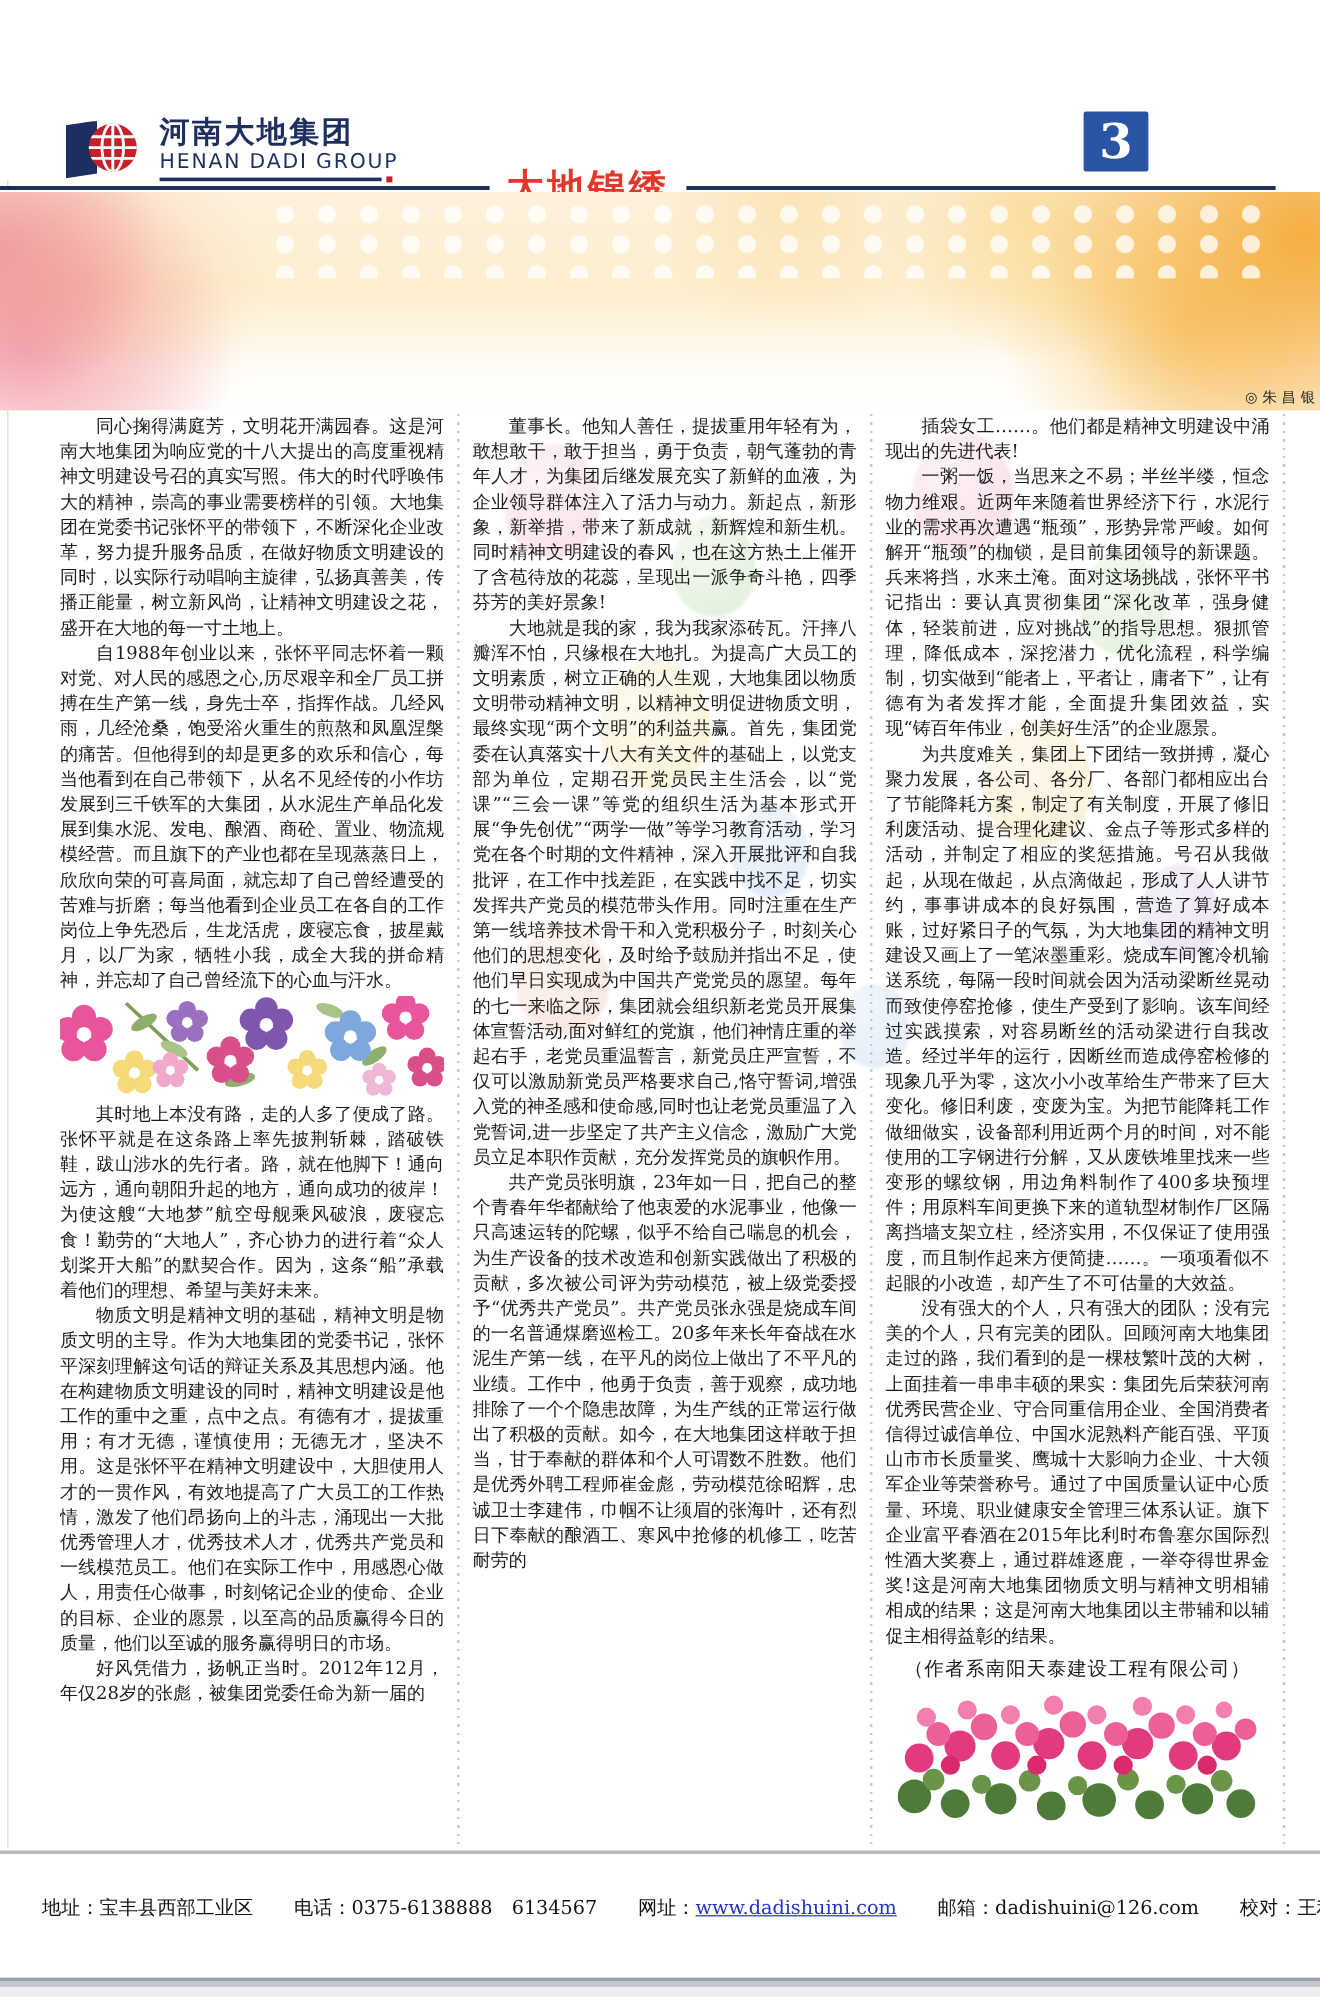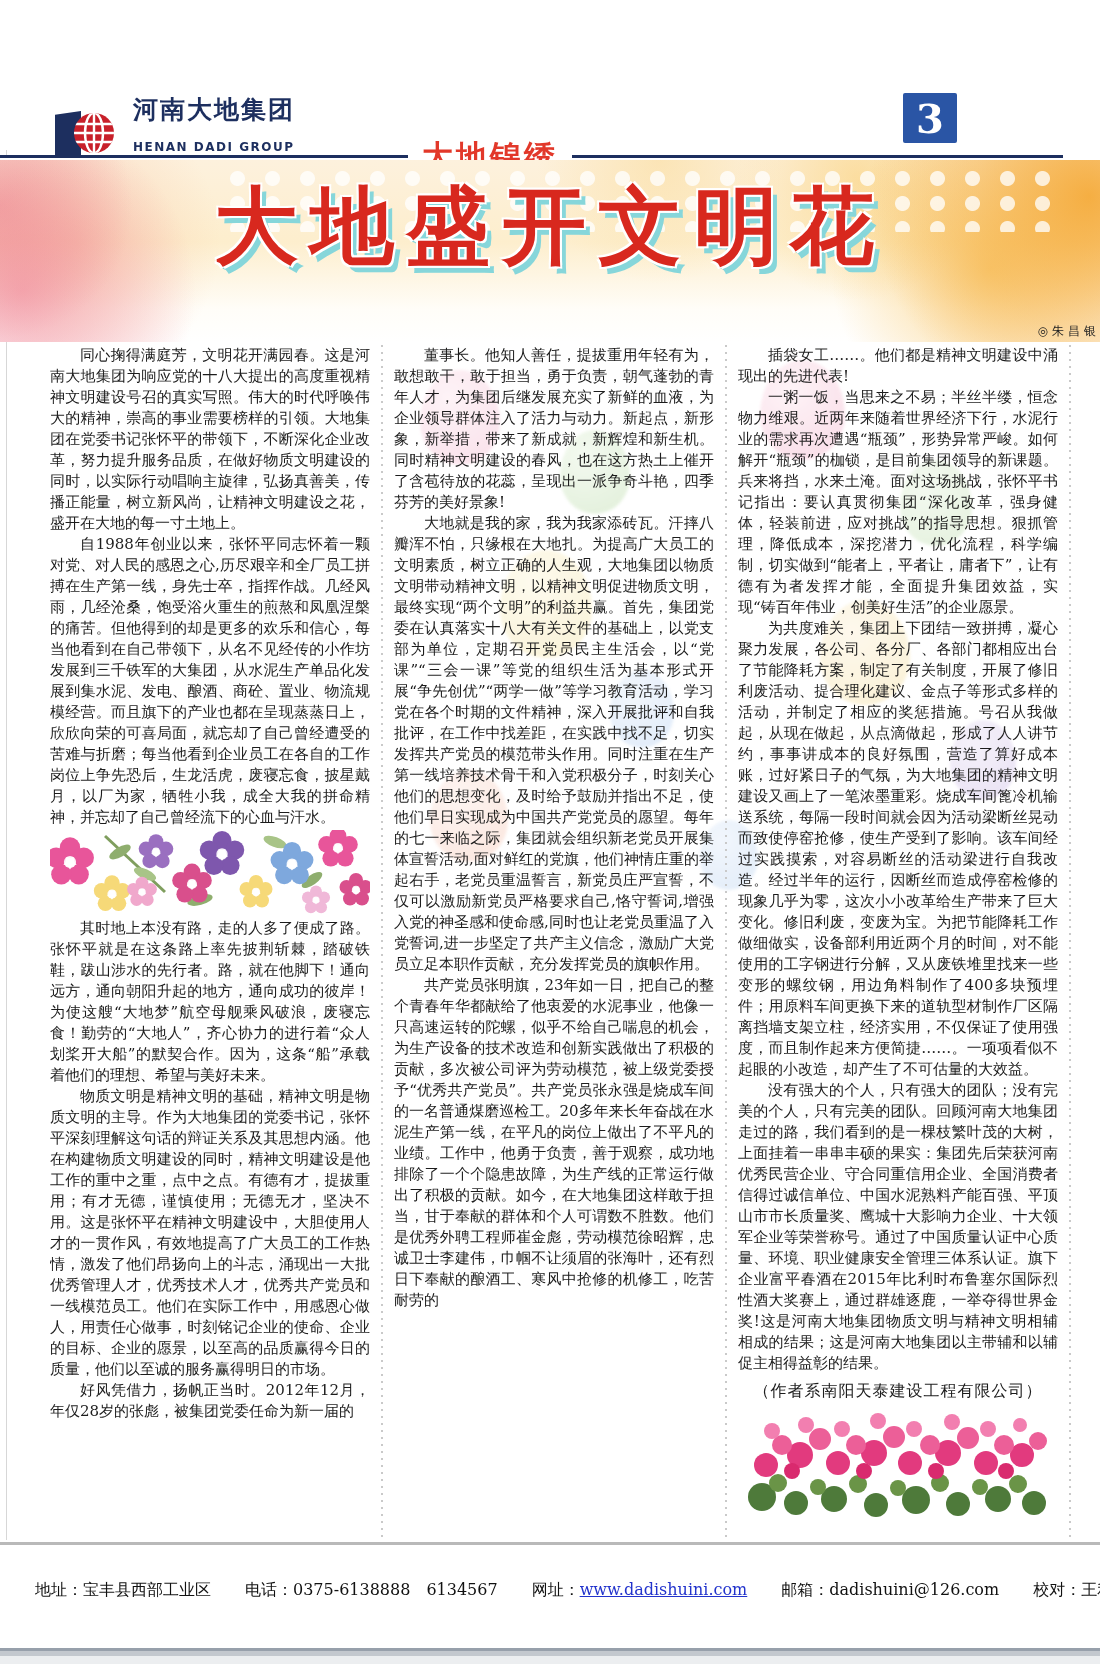--- a/index.html
+++ b/index.html
@@ -5,30 +5,30 @@
   html,body{margin:0;padding:0;}
   body{
     width:1100px;height:1673px;position:relative;background:#ffffff;
     font-family:"DejaVu Serif","Liberation Serif",serif;
     color:var(--text,#1c1c1c);overflow:hidden;
   }
   
   .edge-line-left{position:absolute;left:6px;top:150px;height:1390px;width:0;
     border-left:1px solid #d7d7d7;}
   
-  .masthead{position:absolute;top:96px;left:55px;display:flex;align-items:flex-end;}
+  .masthead{position:absolute;top:96px;left:55px;display:flex;align-items:center;}
   .logo-mark{width:72px;height:52px;position:relative;flex:0 0 auto;}
   .logo-flag{position:absolute;left:0;top:3px;width:26px;height:48px;background:var(--navy,#1d2f5f);
     clip-path:polygon(0 8%,100% 0,100% 92%,0 100%);}
   .logo-globe{position:absolute;left:16px;top:2px;}
   .logo-text{margin-left:6px;}
   .logo-cn{font-family:"DejaVu Sans","Liberation Sans",sans-serif;font-weight:bold;
     font-size:25px;line-height:27px;color:var(--navy,#1d2f5f);letter-spacing:2px;}
-  .logo-en{font-family:"DejaVu Sans","Liberation Sans",sans-serif;font-weight:bold;
-    font-size:12px;color:var(--navy,#1d2f5f);letter-spacing:1.5px;margin-top:17px;}
+  .logo-en{font-family:"DejaVu Sans","Liberation Sans",sans-serif;font-weight:normal;
+    font-size:17px;color:var(--navy,#1d2f5f);letter-spacing:1.5px;margin-top:2px;}
   .logo-underline{margin-top:3px;height:3px;width:185px;background:var(--navy,#1d2f5f);position:relative;}
   .logo-underline::after{content:"";position:absolute;right:-9px;top:-1px;width:5px;height:5px;
     background:#c8202a;}
   .page-number{position:absolute;top:93px;left:903px;width:54px;height:50px;
     background:var(--page_box_blue,#2a55a5);color:#fff;display:flex;align-items:center;justify-content:center;
     font-size:40px;font-weight:bold;font-family:"DejaVu Serif",serif;border-radius:2px;}
   
   .section-rule{position:absolute;top:138px;left:0;width:1063px;display:flex;align-items:center;}
   .rule-seg{height:9px;background:linear-gradient(180deg,var(--navy,#1d2f5f) 0 3px,#ffffff 3px 5px,var(--rule_gray,#9b9b9b) 5px 8px,#ffffff 8px 9px);}
   .rule-left{flex:0 0 408px;}
@@ -112,21 +112,20 @@
 
 <div class="page-number">3</div>
 
 <div class="section-rule">
   <div class="rule-seg rule-left"></div>
   <div class="section-title">大地锦绣</div>
   <div class="rule-seg rule-right"></div>
 </div>
 
 <div class="banner">
-  <div class="banner-title">大地盛开文明花</div>
   <div class="banner-author">◎朱昌银</div>
 </div>
 
 <div class="balloons">
   <div class="balloon" style="left:420px;top:30px;width:80px;height:95px;background:radial-gradient(circle at 35% 30%,#fde6ee,#f3b9cf);"></div>
   <div class="balloon" style="left:560px;top:90px;width:70px;height:84px;background:radial-gradient(circle at 35% 30%,#e7f4df,#bcdcab);"></div>
   <div class="balloon" style="left:500px;top:210px;width:92px;height:108px;background:radial-gradient(circle at 35% 30%,#fdf6da,#f2e3a5);"></div>
   <div class="balloon" style="left:610px;top:330px;width:64px;height:78px;background:radial-gradient(circle at 35% 30%,#e3edfb,#b9d2f1);"></div>
   <div class="balloon" style="left:430px;top:430px;width:78px;height:92px;background:radial-gradient(circle at 35% 30%,#fce9e2,#f5c6b4);"></div>
   <div class="balloon" style="left:760px;top:20px;width:85px;height:100px;background:radial-gradient(circle at 35% 30%,#fde6ee,#f2afc9);"></div>

